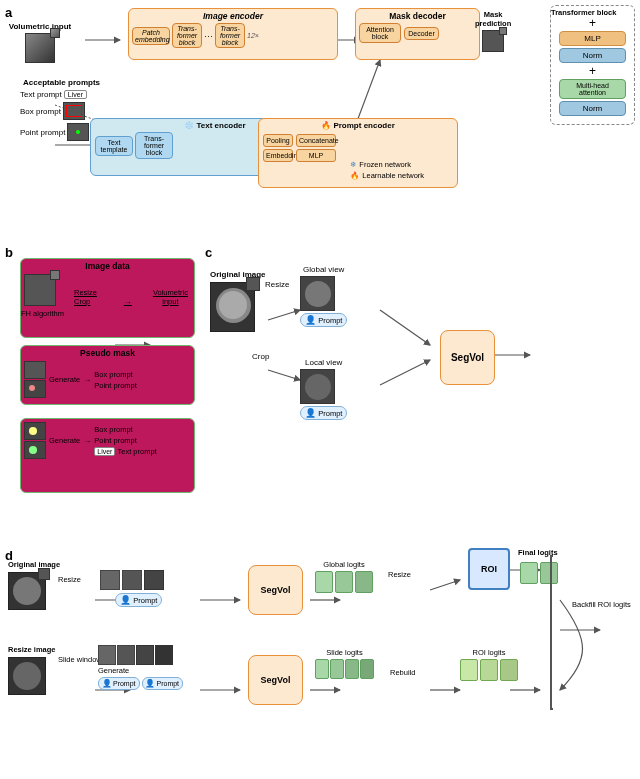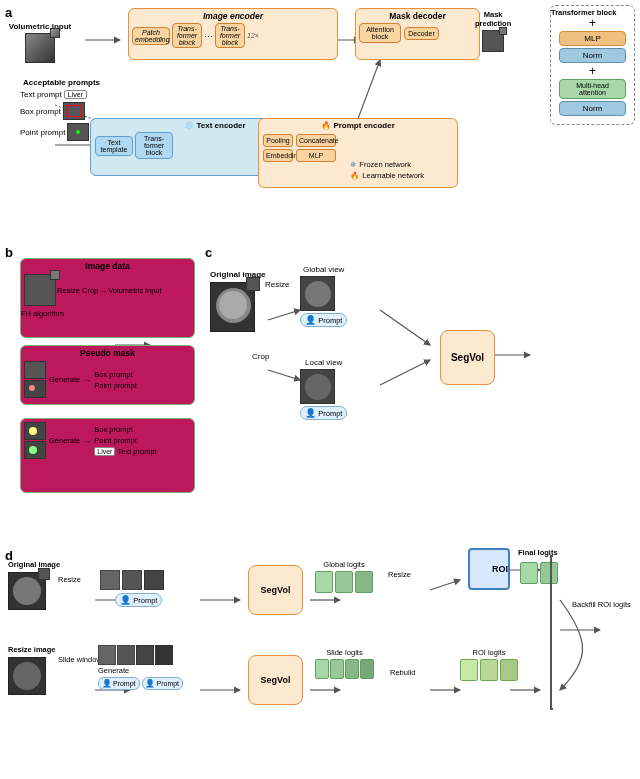--- a/index.html
+++ b/index.html
@@ -234,21 +234,21 @@
     <div style="display:flex;align-items:center;gap:3px;margin-top:2px;">
       <span>🔥</span>
       <span>Learnable network</span>
     </div>
   </div>
 
   <span class="section-label" style="left:5px; top:245px;">b</span>
 
   <div class="box light-green-bg" style="left:20px;top:258px;width:175px;height:80px;border:1.5px solid #70b870;">
     <div style="font-size:8.5px;font-weight:bold;text-align:center;padding-top:2px;">Image data</div>
-    <div style="display:flex;padding:3px;gap:1px;align-items:center;">
+    <div style="display:flex;padding:3px;gap:18px;align-items:flex-end;text-decoration:underline;">
       <div style="width:32px;height:32px;background:#555;border:1px solid #333;position:relative;flex-shrink:0;">
         <div style="position:absolute;top:-5px;right:-5px;width:10px;height:10px;background:#777;border:1px solid #333;"></div>
       </div>
       <div style="font-size:7.5px;">Resize
 Crop</div>
       <div style="font-size:8px;font-weight:bold;">→</div>
       <div style="font-size:7.5px;text-align:center;">Volumetric
 input</div>
     </div>
     <div style="font-size:7.5px;">FH algorithm</div>
@@ -371,21 +371,21 @@
     <div style="font-size:7.5px;text-align:center;margin-bottom:2px;">Global logits</div>
     <div style="display:flex;gap:2px;">
       <div style="width:18px;height:22px;background:#a8d8a8;border:1px solid #60a060;border-radius:2px;"></div>
       <div style="width:18px;height:22px;background:#98c898;border:1px solid #60a060;border-radius:2px;"></div>
       <div style="width:18px;height:22px;background:#88b888;border:1px solid #60a060;border-radius:2px;"></div>
     </div>
   </div>
 
   <div style="position:absolute;left:388px;top:570px;font-size:7.5px;">Resize</div>
 
-  <div style="position:absolute;left:468px;top:548px;width:42px;height:42px;background:#d8e8ff;border:2px solid #4080c0;border-radius:4px;display:flex;align-items:center;justify-content:flex-end;">
+  <div style="position:absolute;left:468px;top:548px;width:42px;height:42px;background:#d8e8ff;border:2px solid #4080c0;border-radius:4px;display:flex;align-items:center;justify-content:center;">
     <div style="font-size:9px;font-weight:bold;">ROI</div>
   </div>
 
   <div style="position:absolute;left:518px;top:548px;font-size:7.5px;font-weight:bold;">Final logits</div>
 
   <div style="position:absolute;left:520px;top:562px;display:flex;gap:2px;">
     <div style="width:18px;height:22px;background:#a8d8a8;border:1px solid #60a060;border-radius:2px;"></div>
     <div style="width:18px;height:22px;background:#98c898;border:1px solid #60a060;border-radius:2px;"></div>
   </div>
 

